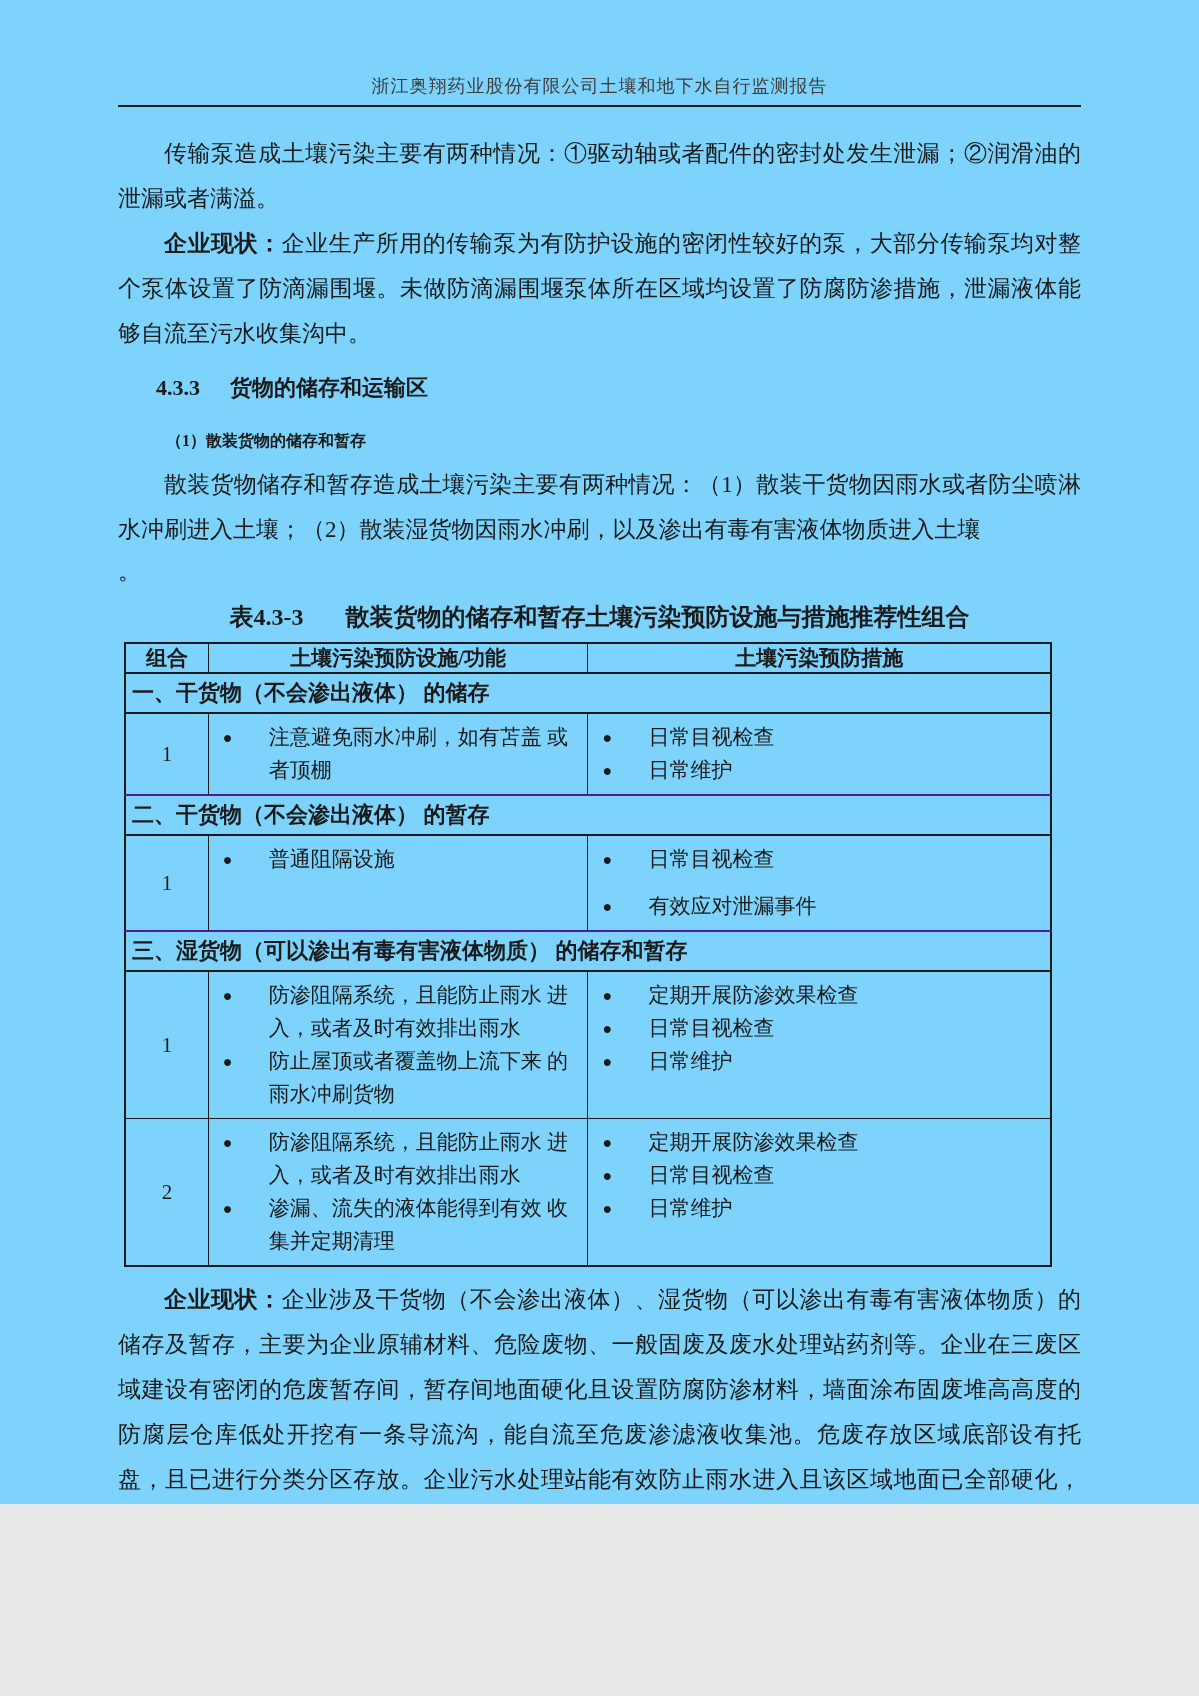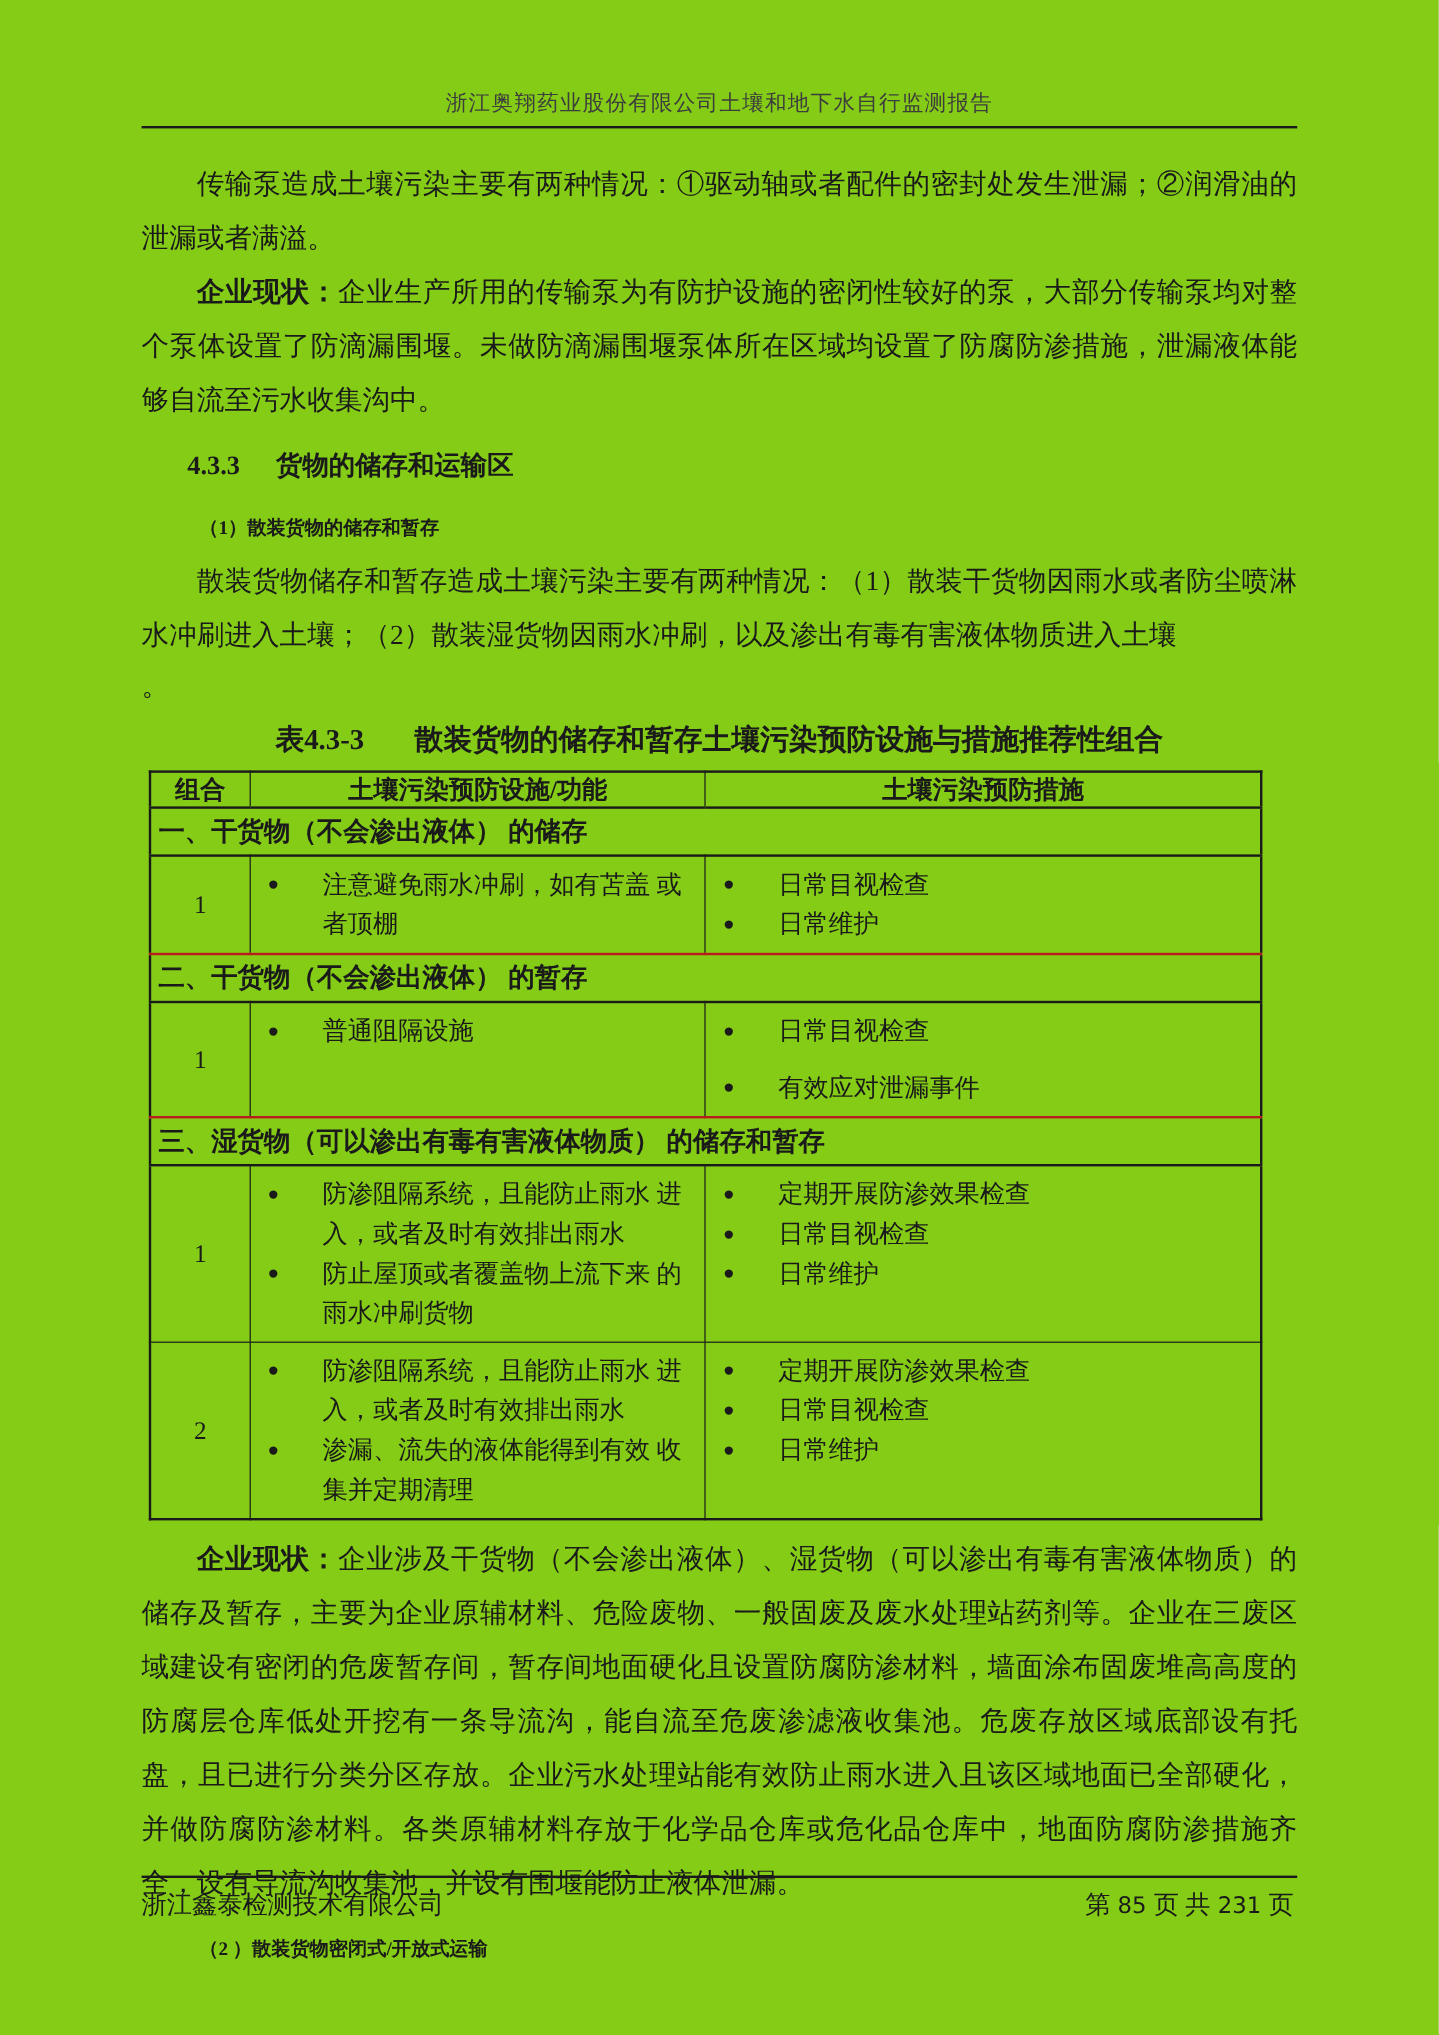--- a/index.html
+++ b/index.html
@@ -1,20 +1,20 @@
 <!DOCTYPE html>
 <html><head>
 <meta charset="utf-8">
 <style>
   html,body { margin:0; padding:0; background:#e8e8e8; }
   .page {
     position:relative;
-    width:1199px; height:1696px;
+    width:1199px; height:1504px;
     margin:0 auto;
-    background:#84cc16;
+    background:#7dd3fc;
     color:#1a1a1a;
     font-family:"Liberation Serif","DejaVu Serif",serif;
     overflow:hidden;
   }
   .content { margin:0 118px; }
 
   
   .header-title {
     padding-top:74px;
     text-align:center;
@@ -69,21 +69,21 @@
   }
   table.prevention th {
     border:1px solid #1a1a1a;
     border-bottom:2px solid #1a1a1a;
     font-weight:bold;
     text-align:center;
     padding:0 4px;
     font-size:21px;
   }
   tr.section-row td {
-    border-top:2px solid #b91c1c;
+    border-top:2px solid #4c1d95;
     border-bottom:2px solid #1a1a1a;
     font-weight:bold;
     padding:4px 6px;
     font-size:22px;
     line-height:30px;
   }
   td.combo {
     border:1px solid #1a1a1a;
     text-align:center;
     vertical-align:middle;

